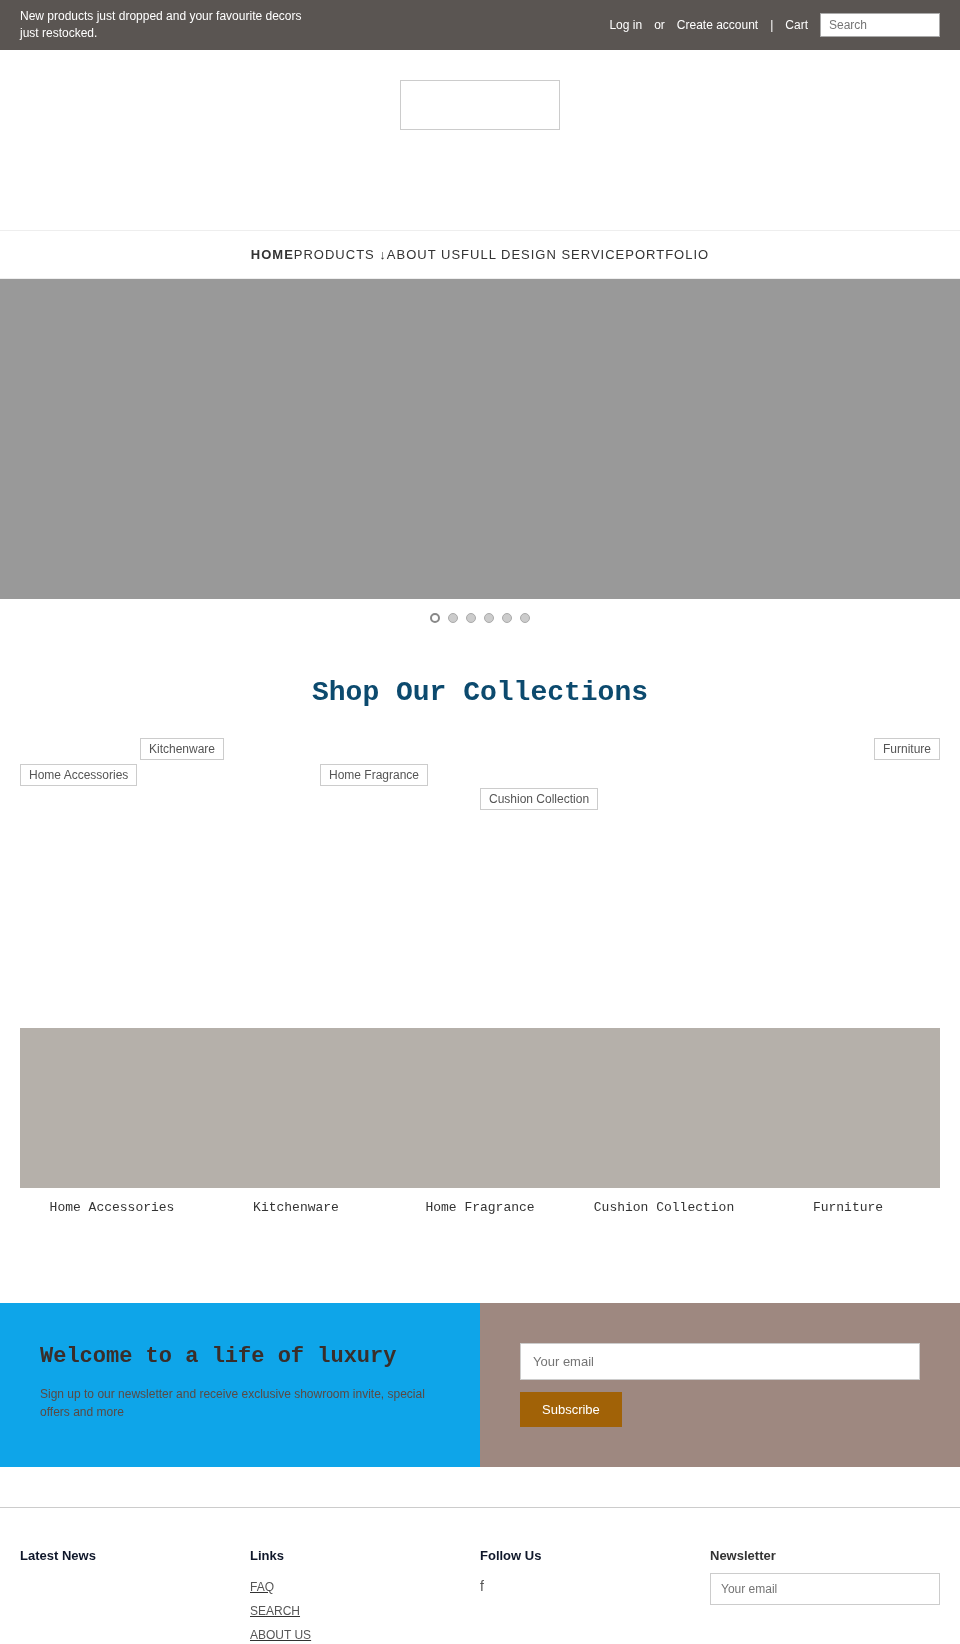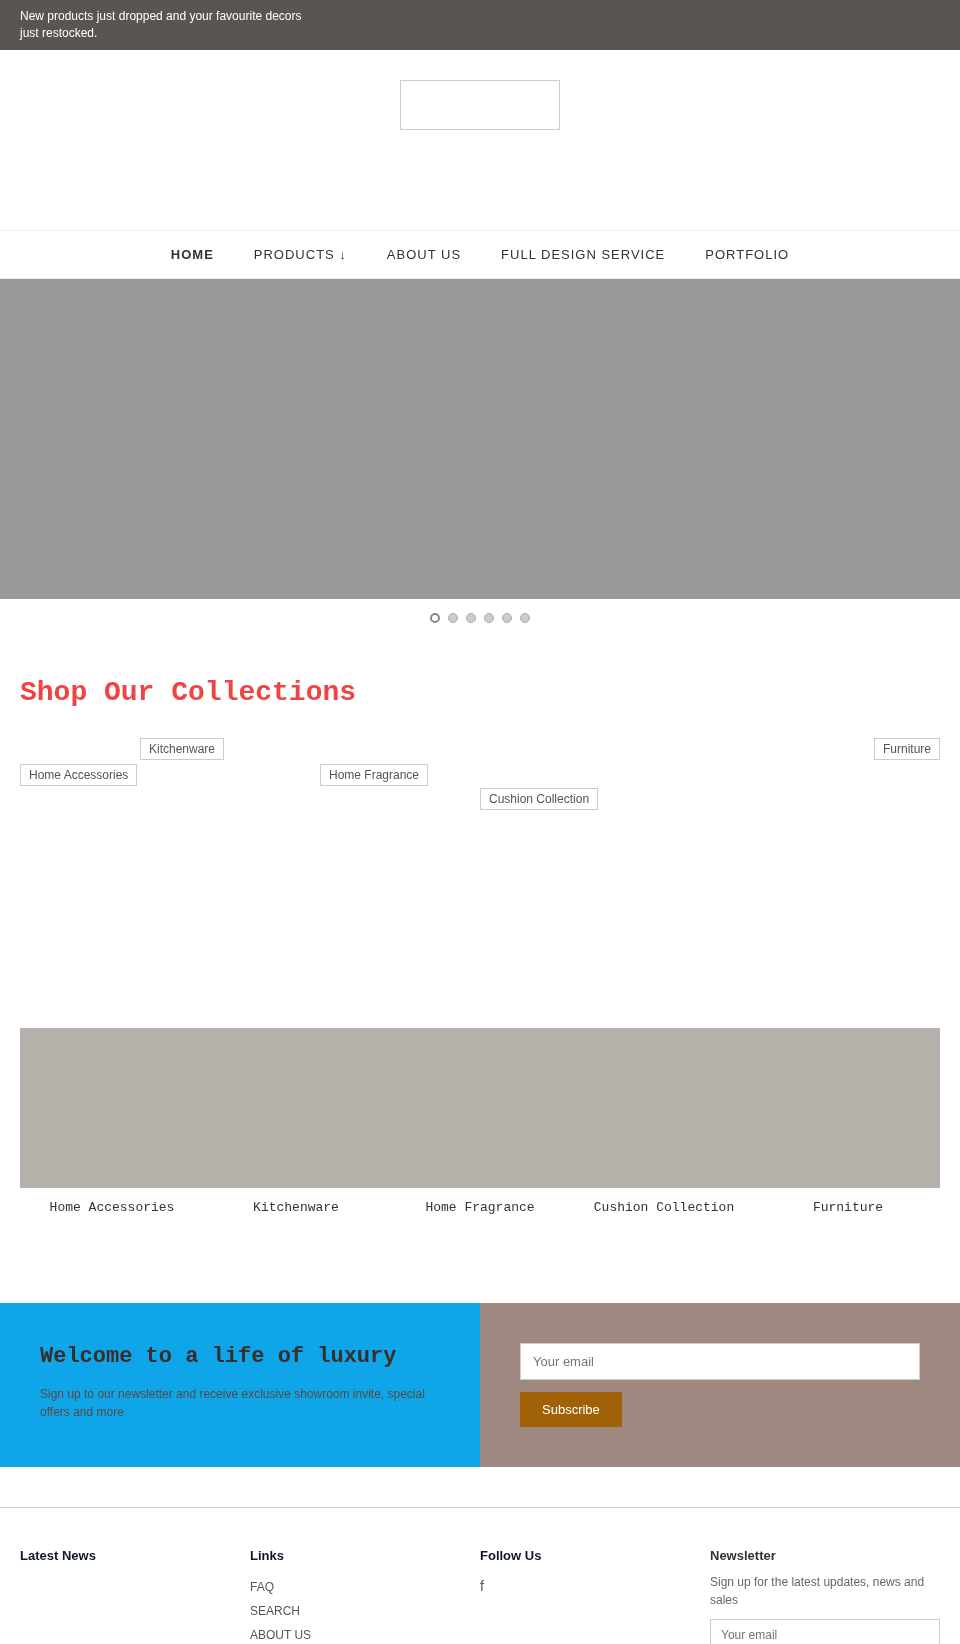--- a/index.html
+++ b/index.html
@@ -43,21 +43,20 @@
       height: 50px;
       display: flex;
       align-items: center;
       justify-content: center;
     }
 
     
     nav {
       display: flex;
       justify-content: center;
-      gap: 40px;
       padding: 16px 0 16px;
       border-top: 1px solid #eee;
       border-bottom: 1px solid #eee;
       margin-top: 60px;
     }
     nav a {
       text-decoration: none;
       color: #333;
       font-size: 13px;
       letter-spacing: 1px;
@@ -93,21 +92,22 @@
 
     
     .collections-section {
       padding: 40px 20px 20px;
     }
     .collections-title {
       font-family: 'Courier New', Courier, monospace;
       font-size: 28px;
       font-weight: bold;
       margin-bottom: 30px;
-      color: #ef4444;
+      color: #0c4a6e;
+      text-align: center;
     }
 
     
     .collections-grid-wrapper {
       position: relative;
       width: 100%;
       height: 280px;
       margin-bottom: 10px;
     }
     .collection-label-overlay {
@@ -217,21 +217,21 @@
     }
     .footer-col {
       flex: 1;
     }
     .footer-col-title {
       font-size: 13px;
       font-weight: bold;
       margin-bottom: 14px;
       color: #0f172a;
     }
-    .footer-col ul { list-style: none; }
+    .footer-col ul { list-style: none; text-decoration: underline; }
     .footer-col ul li {
       margin-bottom: 6px;
     }
     .footer-col ul li a {
       font-size: 12px;
       color: #555;
       text-decoration: none;
       text-transform: uppercase;
     }
     .footer-social a {
@@ -262,20 +262,28 @@
     }
 
     
     .logo-spacer { height: 30px; }
   </style>
 </head>
 <body>
 
 <div class="top-bar">
   <div class="top-bar-message">New products just dropped and your favourite decors just restocked.</div>
+  <div class="top-bar-right">
+    <a href="#">Log in</a>
+    <span>or</span>
+    <a href="#">Create account</a>
+    <span>|</span>
+    <span class="top-bar-cart">Cart</span>
+    <input class="search-box" type="text" placeholder="Search" style="">
+  </div>
 </div>
 
 <div class="logo-area">
   <div>
     <div class="logo-box"></div>
   </div>
 </div>
 <div class="logo-spacer"></div>
 
 <nav>
@@ -361,19 +369,18 @@
 
     <div class="footer-col">
       <div class="footer-col-title">Follow Us</div>
       <div class="footer-social">
         <a href="#">f</a>
       </div>
     </div>
 
     <div class="footer-col">
       <div class="footer-newsletter-title">Newsletter</div>
-      <div class="footer-newsletter-desc">Sign up for the latest updates, news and sales</div>
       <input class="footer-email-input" type="email" placeholder="Your email" style="">
       
     </div>
   </div>
 
 </div>
 
 </body></html>

